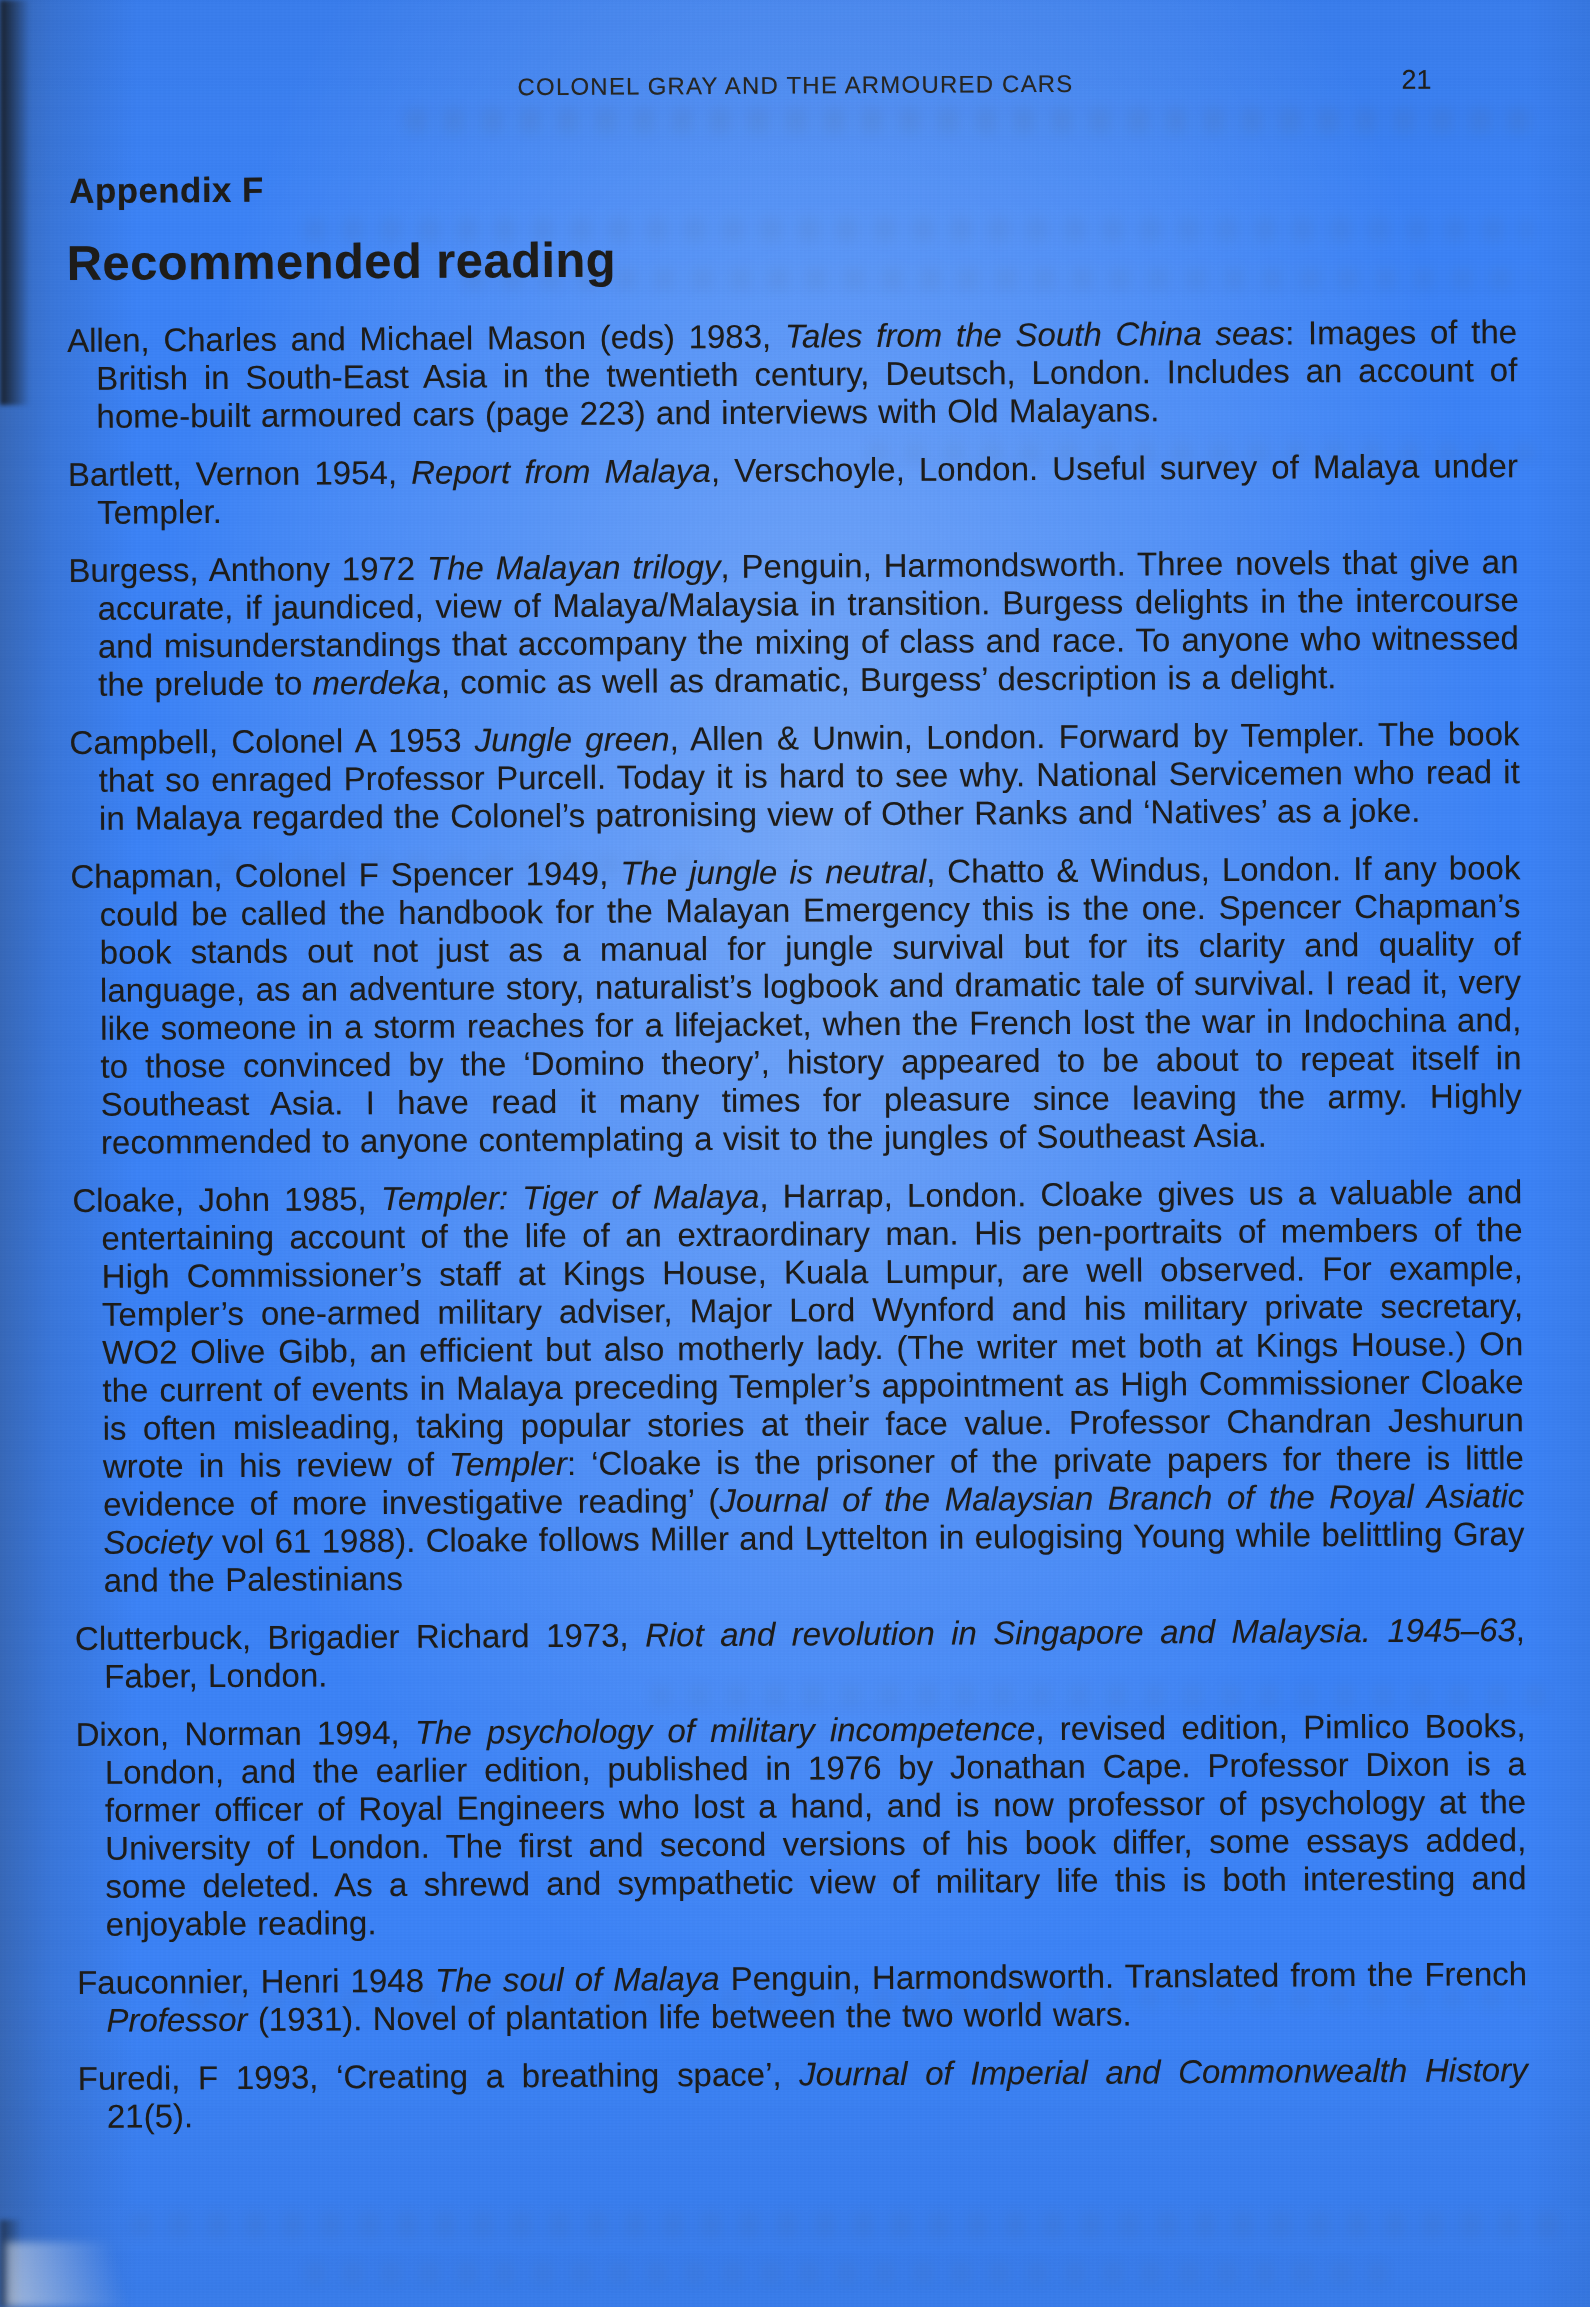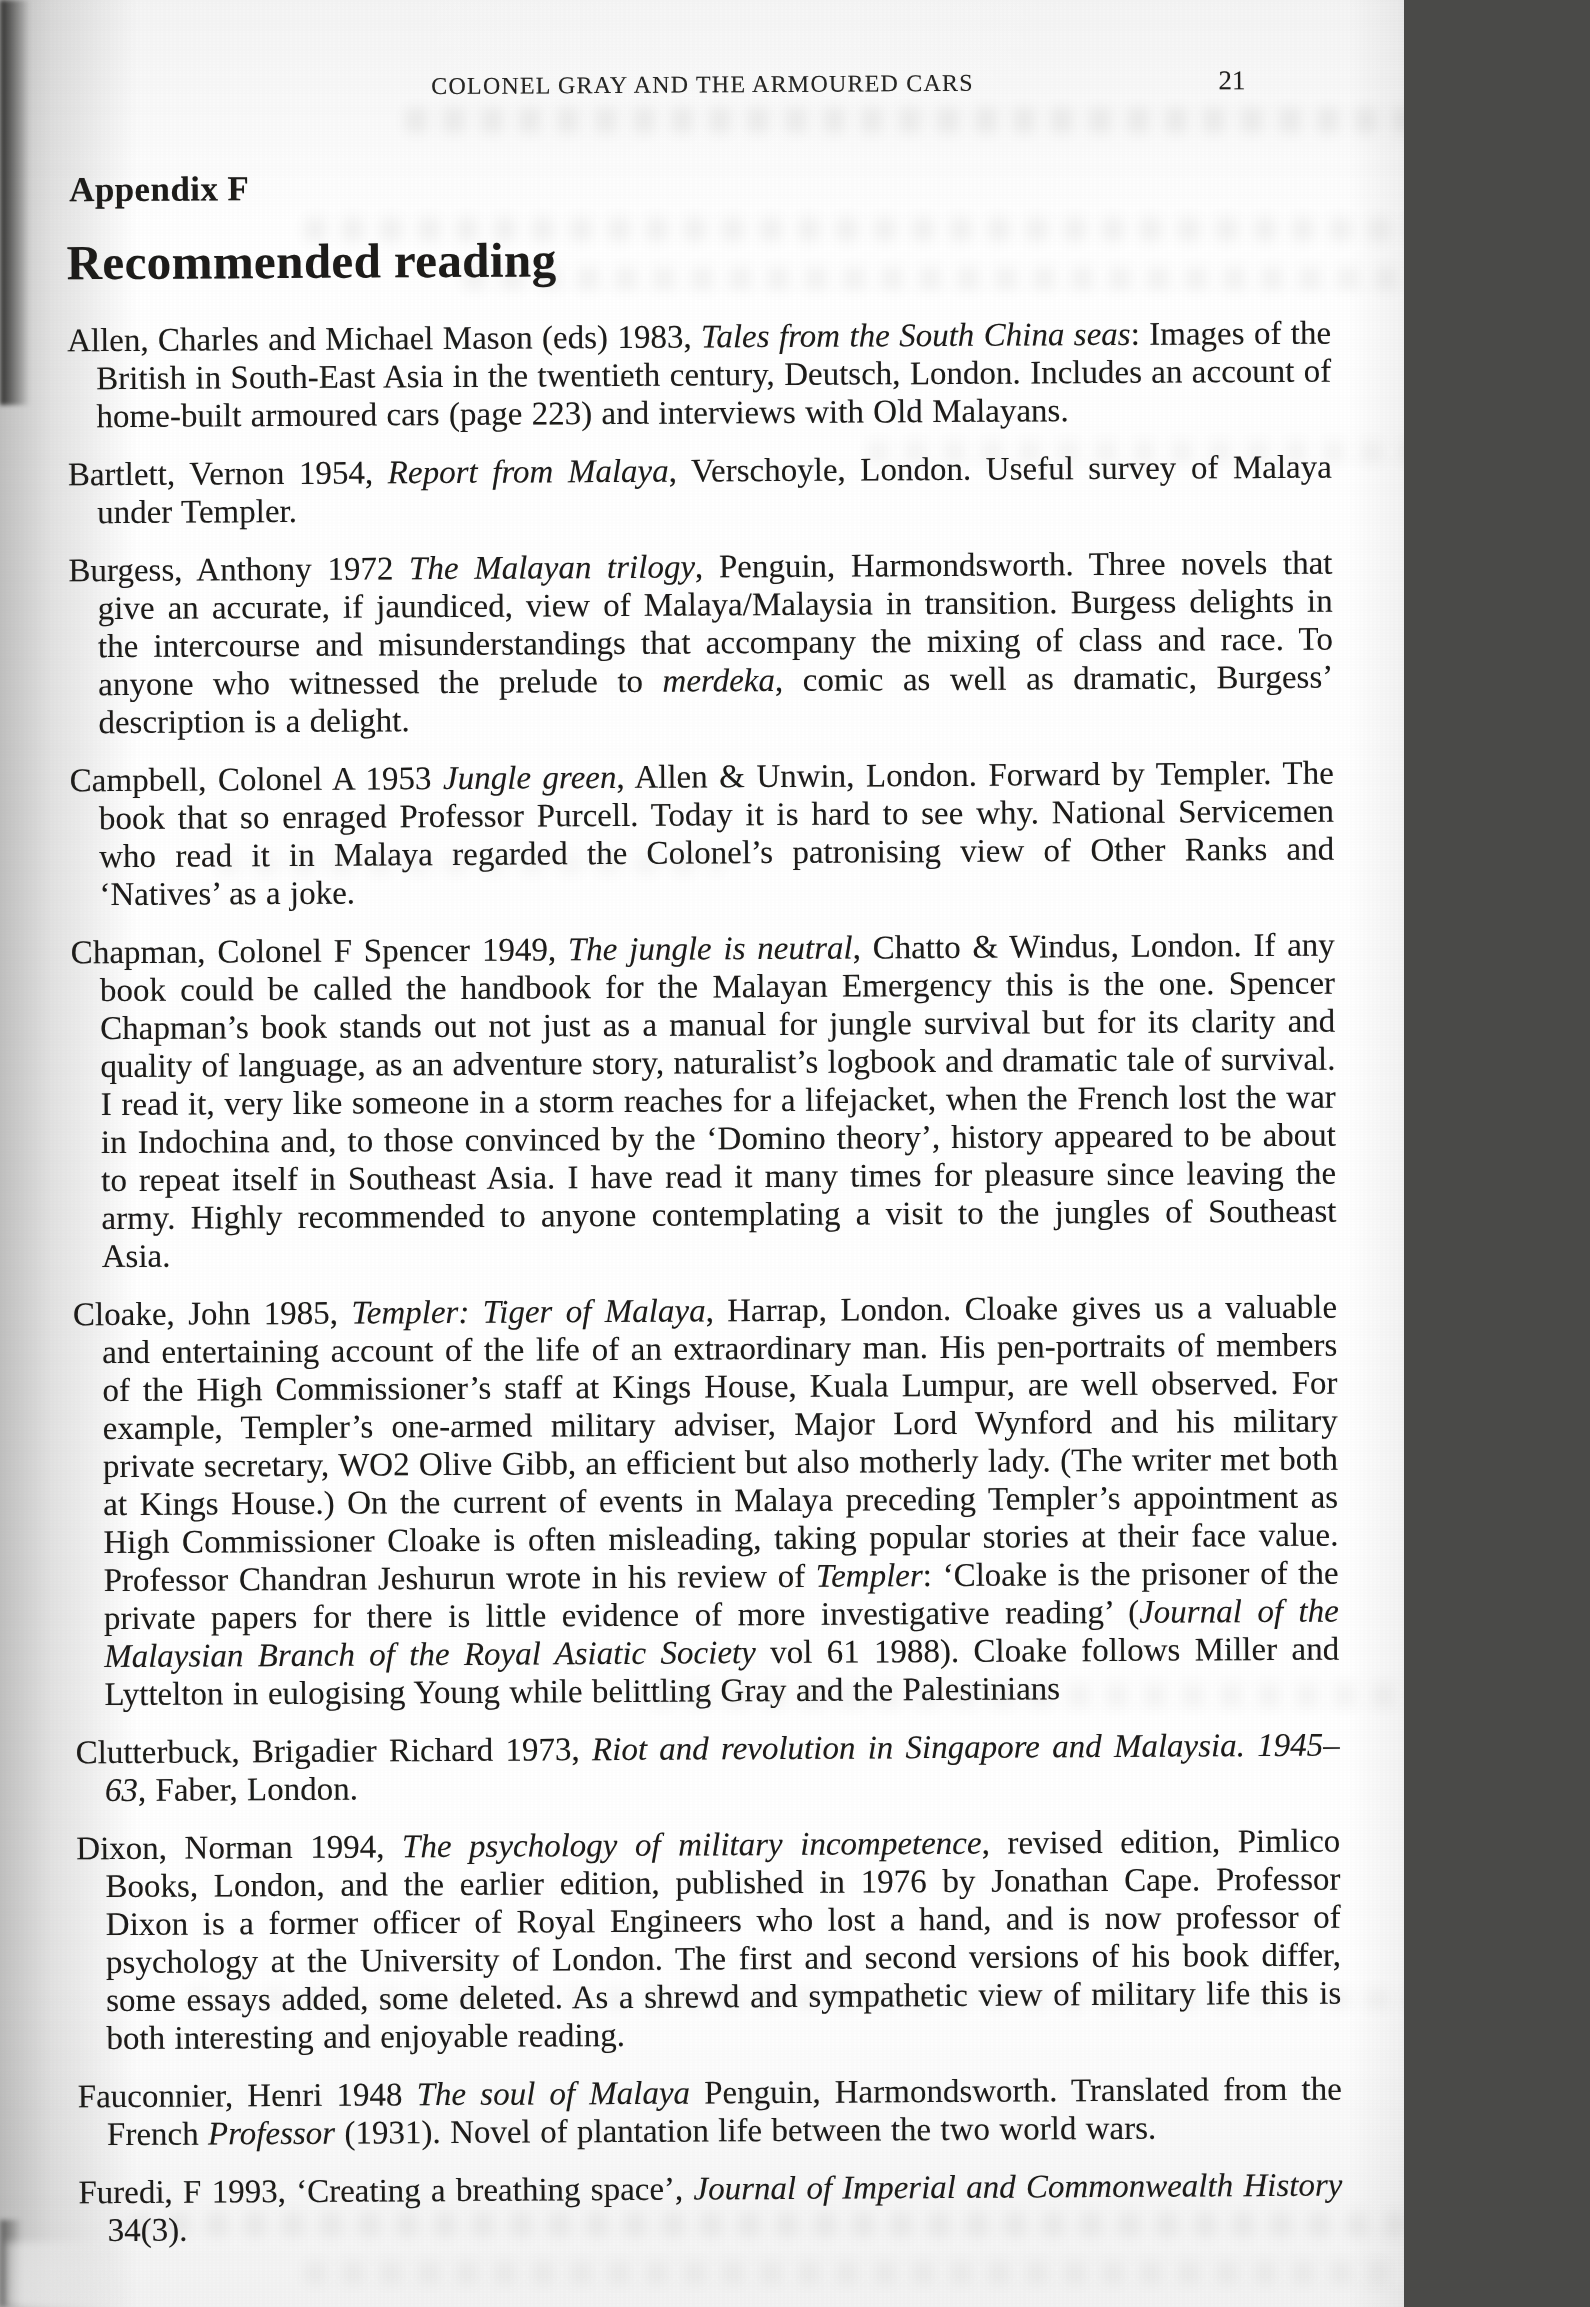--- a/index.html
+++ b/index.html
@@ -1,21 +1,21 @@
 <!DOCTYPE html>
 <html style="font-size:11.6px"><head>
 <meta charset="utf-8">
 <style>
   html,body { margin:0; padding:0; background:#4a4a48; }
   .page {
     position:relative;
-    width:1404px; height:2307px;
-    background:#ffffff;
+    width:1590px; height:2307px;
+    background:#3b82f6;
     overflow:hidden;
-    font-family:Liberation Serif, serif;
+    font-family:Liberation Sans, sans-serif;
     color:#1d1c1a;
   }
   
   .vignette {
     position:absolute; inset:0; pointer-events:none;
     background:
       radial-gradient(ellipse at 52% 36%, rgba(255,255,255,.30), rgba(255,255,255,0) 58%),
       linear-gradient(180deg, rgba(0,0,0,.045), rgba(0,0,0,0) 10%, rgba(0,0,0,0) 86%, rgba(0,0,0,.05)),
       linear-gradient(270deg, rgba(0,0,0,.05), rgba(0,0,0,0) 4%);
   }
@@ -128,17 +128,17 @@
     <section class="entries">
         <p class="entry"><span>Allen, Charles and Michael Mason (eds) 1983, </span><span class="it">Tales from the South China seas</span><span>: Images of the British in South-East Asia in the twentieth century, Deutsch, London. Includes an account of home-built armoured cars (page 223) and interviews with Old Malayans.</span></p>
         <p class="entry"><span>Bartlett, Vernon 1954, </span><span class="it">Report from Malaya</span><span>, Verschoyle, London. Useful survey of Malaya under Templer.</span></p>
         <p class="entry"><span>Burgess, Anthony 1972 </span><span class="it">The Malayan trilogy</span><span>, Penguin, Harmondsworth. Three novels that give an accurate, if jaundiced, view of Malaya/Malaysia in transition. Burgess delights in the intercourse and misunderstandings that accompany the mixing of class and race. To anyone who witnessed the prelude to </span><span class="it">merdeka</span><span>, comic as well as dramatic, Burgess’ description is a delight.</span></p>
         <p class="entry"><span>Campbell, Colonel A 1953 </span><span class="it">Jungle green</span><span>, Allen &amp; Unwin, London. Forward by Templer. The book that so enraged Professor Purcell. Today it is hard to see why. National Servicemen who read it in Malaya regarded the Colonel’s patronising view of Other Ranks and ‘Natives’ as a joke.</span></p>
         <p class="entry"><span>Chapman, Colonel F Spencer 1949, </span><span class="it">The jungle is neutral</span><span>, Chatto &amp; Windus, London. If any book could be called the handbook for the Malayan Emergency this is the one. Spencer Chapman’s book stands out not just as a manual for jungle survival but for its clarity and quality of language, as an adventure story, naturalist’s logbook and dramatic tale of survival. I read it, very like someone in a storm reaches for a lifejacket, when the French lost the war in Indochina and, to those convinced by the ‘Domino theory’, history appeared to be about to repeat itself in Southeast Asia. I have read it many times for pleasure since leaving the army. Highly recommended to anyone contemplating a visit to the jungles of Southeast Asia.</span></p>
         <p class="entry"><span>Cloake, John 1985, </span><span class="it">Templer: Tiger of Malaya</span><span>, Harrap, London. Cloake gives us a valuable and entertaining account of the life of an extraordinary man. His pen-portraits of members of the High Commissioner’s staff at Kings House, Kuala Lumpur, are well observed. For example, Templer’s one-armed military adviser, Major Lord Wynford and his military private secretary, WO2 Olive Gibb, an efficient but also motherly lady. (The writer met both at Kings House.) On the current of events in Malaya preceding Templer’s appointment as High Commissioner Cloake is often misleading, taking popular stories at their face value. Professor Chandran Jeshurun wrote in his review of </span><span class="it">Templer</span><span>: ‘Cloake is the prisoner of the private papers for there is little evidence of more investigative reading’ (</span><span class="it">Journal of the Malaysian Branch of the Royal Asiatic Society</span><span> vol 61 1988). Cloake follows Miller and Lyttelton in eulogising Young while belittling Gray and the Palestinians</span></p>
         <p class="entry"><span>Clutterbuck, Brigadier Richard 1973, </span><span class="it">Riot and revolution in Singapore and Malaysia. 1945–63</span><span>, Faber, London.</span></p>
         <p class="entry"><span>Dixon, Norman 1994, </span><span class="it">The psychology of military incompetence</span><span>, revised edition, Pimlico Books, London, and the earlier edition, published in 1976 by Jonathan Cape. Professor Dixon is a former officer of Royal Engineers who lost a hand, and is now professor of psychology at the University of London. The first and second versions of his book differ, some essays added, some deleted. As a shrewd and sympathetic view of military life this is both interesting and enjoyable reading.</span></p>
         <p class="entry"><span>Fauconnier, Henri 1948 </span><span class="it">The soul of Malaya</span><span> Penguin, Harmondsworth. Translated from the French </span><span class="it">Professor</span><span> (1931). Novel of plantation life between the two world wars.</span></p>
-        <p class="entry"><span>Furedi, F 1993, ‘Creating a breathing space’, </span><span class="it">Journal of Imperial and Commonwealth History</span><span> 34(3).</span></p>
+        <p class="entry"><span>Furedi, F 1993, ‘Creating a breathing space’, </span><span class="it">Journal of Imperial and Commonwealth History</span><span> 21(5).</span></p>
       </section>
   </div>
 </div>
 
 
 </body></html>

